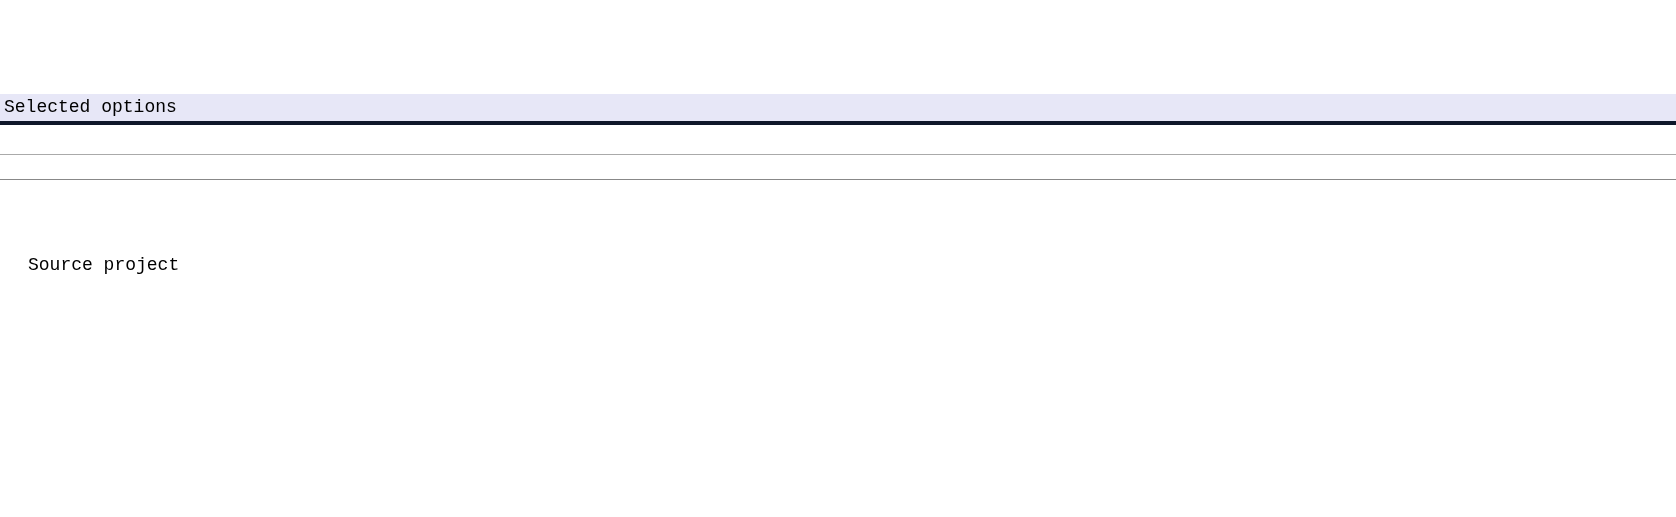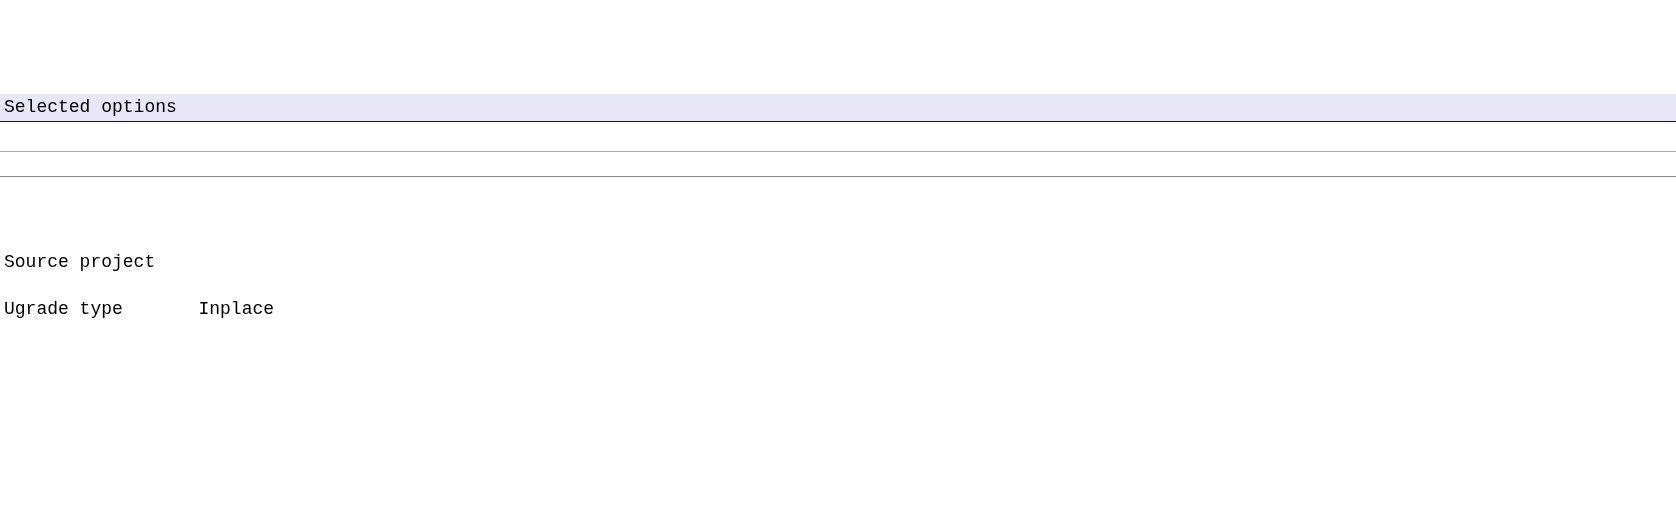--- a/index.html
+++ b/index.html
@@ -10,25 +10,26 @@
     body {
       font-family: 'Courier New', Consolas, monospace;
       font-size: 18px;
       line-height: 1.3;
       background: #ffffff;
       color: #000000;
       white-space: pre;
     }
     .header-bar {
       background: #e7e7f7;
-      border-bottom: 1px solid #0f172a;
+      border-bottom: 4px solid #0f172a;
       padding: 2px 4px;
     }
     .section {
       padding: 0 4px;
+      margin-left: 24px;
     }
     .full-divider-top {
       border-top: 1px solid #aaa;
       margin-top: 6px;
     }
     .full-divider-bottom {
       border-bottom: 1px solid #888;
       margin-bottom: 4px;
     }
     .row {
@@ -42,21 +43,20 @@
 <body>
 
 
 
 <div class="header-bar"><span>Selected options</span></div>
 <div class="full-divider-top"></div>
 <div class="full-divider-bottom"></div>
 
 <div class="section">
 <div class="row"><span>Source project</span></div>
-<div class="row"><span>Ugrade type</span><span>       </span><span>Inplace</span></div>
 </div>
 
 <div class="spacer-line"></div>
 
 <div class="section">
 
 </div>
 
 
 

